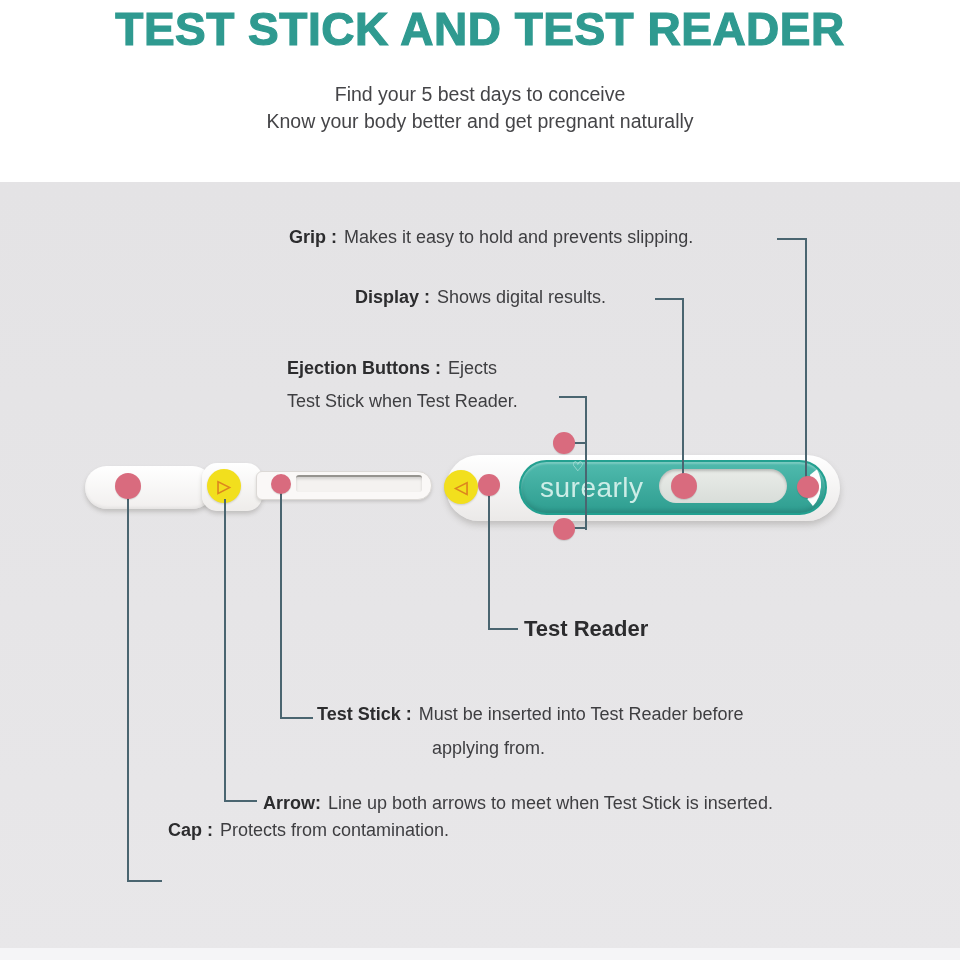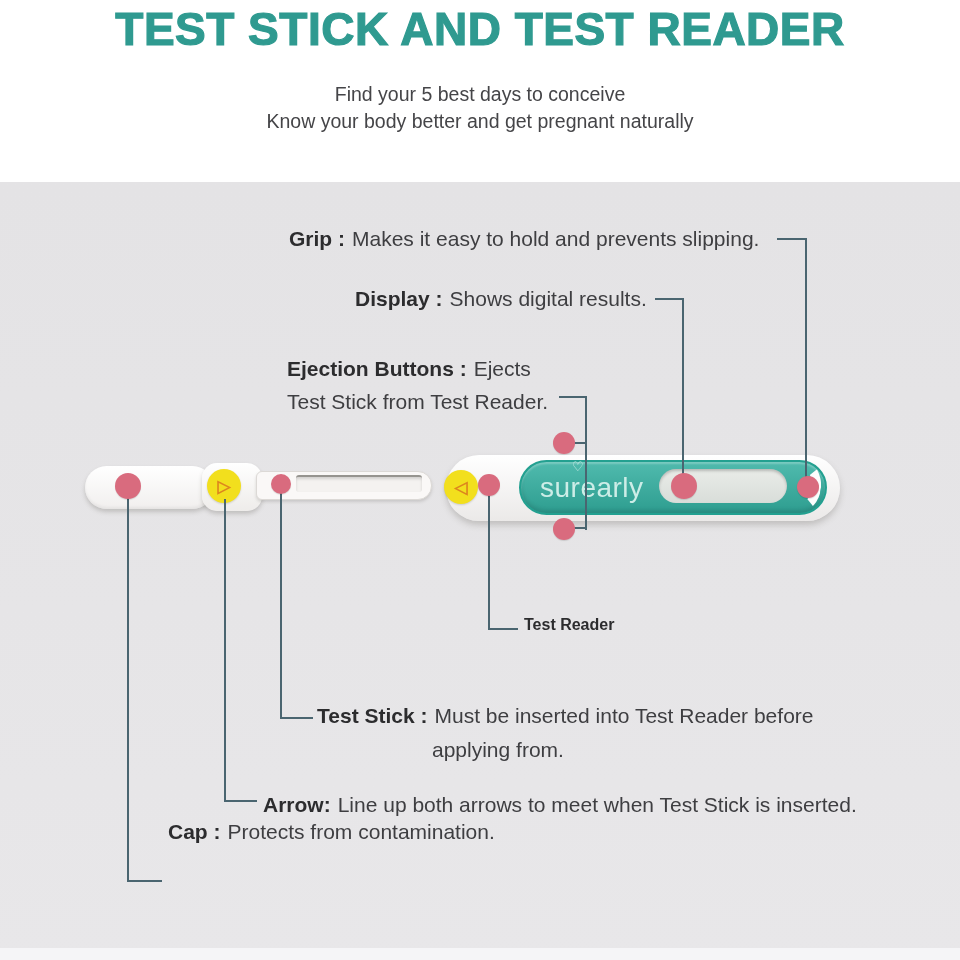--- a/index.html
+++ b/index.html
@@ -16,26 +16,26 @@
   .bottom-strip{position:absolute;left:0;top:948px;width:960px;height:12px;background:#f5f5f7;}
   
   .title{
     position:absolute;left:0;top:2px;width:960px;text-align:center;
     font-size:46px;font-weight:900;letter-spacing:.5px;
     color:var(--title-teal,#2F9A90);-webkit-text-stroke:1.2px var(--title-teal,#2F9A90);
   }
   .subtitle{position:absolute;width:960px;text-align:center;color:#454548;font-size:19.5px;}
   .subtitle.l1{top:83px;} .subtitle.l2{top:110px;}
   
-  .callout{position:absolute;font-size:21px;color:#3E3E41;white-space:nowrap;}
+  .callout{position:absolute;font-size:18px;color:#3E3E41;white-space:nowrap;}
   .callout b{color:#2C2C2E;font-weight:bold;margin-right:7px;}
   .grip-label{left:289px;top:227px;}
   .display-label{left:355px;top:287px;}
   .ejection-label{left:287px;top:352px;line-height:33px;}
-  .reader-label{left:524px;top:616px;font-weight:bold;font-size:16px;color:#2C2C2E;}
+  .reader-label{left:524px;top:616px;font-weight:bold;font-size:22px;color:#2C2C2E;}
   .stick-label-l1{left:317px;top:704px;}
   .stick-label-l2{left:432px;top:738px;}
   .arrow-label{left:263px;top:793px;}
   .cap-label{left:168px;top:820px;}
   
   .ln{position:absolute;background:var(--line-slate,#4A6570);z-index:2;}
   .grip-h{left:777px;top:238px;width:30px;height:2px;}
   .grip-v{left:805px;top:238px;width:2px;height:243px;}
   .display-h{left:655px;top:298px;width:29px;height:2px;}
   .display-v{left:682px;top:298px;width:2px;height:182px;}
@@ -180,21 +180,21 @@
   <div class="callout grip-label">
     <b>Grip :</b><span>Makes it easy to hold and prevents slipping.</span>
   </div>
   <div class="callout display-label">
     <b>Display :</b><span>Shows digital results.</span>
   </div>
   <div class="callout ejection-label">
     <div>
       <b>Ejection Buttons :</b><span>Ejects</span>
     </div>
-    <div>Test Stick from Test Reader.</div>
+    <div>Test Stick when Test Reader.</div>
   </div>
   <div class="callout reader-label">Test Reader</div>
   <div class="callout stick-label-l1">
     <b>Test Stick :</b><span>Must be inserted into Test Reader before</span>
   </div>
   <div class="callout stick-label-l2">applying from.</div>
   <div class="callout arrow-label">
     <b>Arrow:</b><span>Line up both arrows to meet when Test Stick is inserted.</span>
   </div>
   <div class="callout cap-label">

